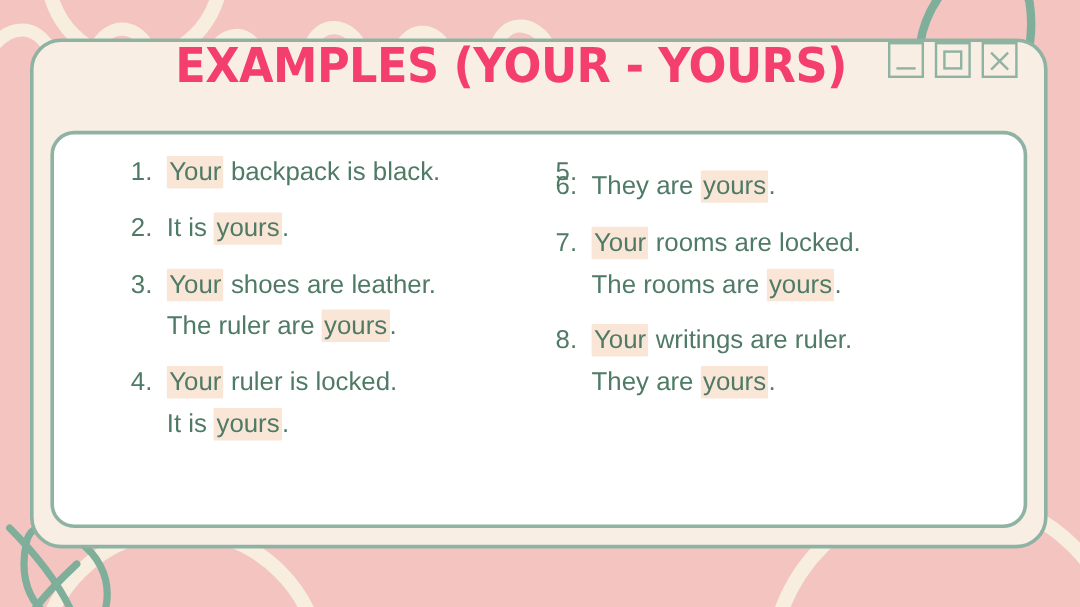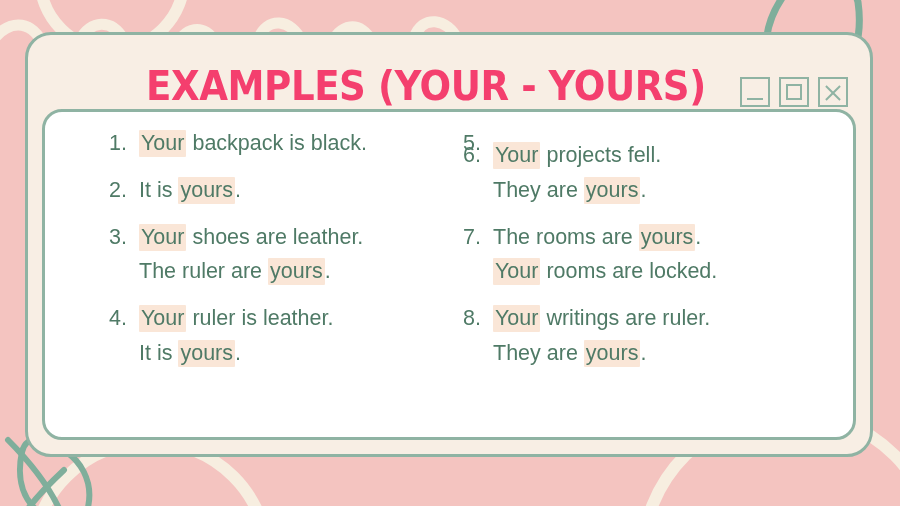--- a/index.html
+++ b/index.html
@@ -43,21 +43,21 @@
     background: #F8EEE4;
     border: 3px solid #8FB3A3;
     border-radius: 26px;
     z-index: 5;
   }
 
   .titlebar {
     position: relative;
     height: 74px;
     display: flex;
-    align-items: flex-end;
+    align-items: flex-start;
     padding: 0 18px 0 28px;
   }
 
   .window-title {
     flex: 1 1 auto;
     text-align: center;
     color: #F43F6E;
     font-family: "DejaVu Sans", sans-serif;
     font-weight: 700;
     font-size: 40px;
@@ -242,37 +242,36 @@
               <span class="num">2.</span>
               <span class="line"><span>It is </span><mark class="hl">yours</mark><span>.</span></span>
             </li>
             <li>
               <span class="num">3.</span>
               <span class="line"><mark class="hl">Your</mark><span> shoes are leather.</span></span>
               <span class="line"><span>The ruler are </span><mark class="hl">yours</mark><span>.</span></span>
             </li>
             <li>
               <span class="num">4.</span>
-              <span class="line"><mark class="hl">Your</mark><span> ruler is leather.</span></span>
+              <span class="line"><mark class="hl">Your</mark><span> ruler is locked.</span></span>
               <span class="line"><span>It is </span><mark class="hl">yours</mark><span>.</span></span>
             </li>
           </ol>
         <ol class="examples col right" id="col-right">
             <li>
               <span class="num">5.</span>
             </li>
             <li>
               <span class="num">6.</span>
-              <span class="line"><mark class="hl">Your</mark><span> projects fell.</span></span>
               <span class="line"><span>They are </span><mark class="hl">yours</mark><span>.</span></span>
             </li>
             <li>
               <span class="num">7.</span>
+              <span class="line"><mark class="hl">Your</mark><span> rooms are locked.</span></span>
               <span class="line"><span>The rooms are </span><mark class="hl">yours</mark><span>.</span></span>
-              <span class="line"><mark class="hl">Your</mark><span> rooms are locked.</span></span>
             </li>
             <li>
               <span class="num">8.</span>
               <span class="line"><mark class="hl">Your</mark><span> writings are ruler.</span></span>
               <span class="line"><span>They are </span><mark class="hl">yours</mark><span>.</span></span>
             </li>
           </ol>
       </div>
     </div>
 

